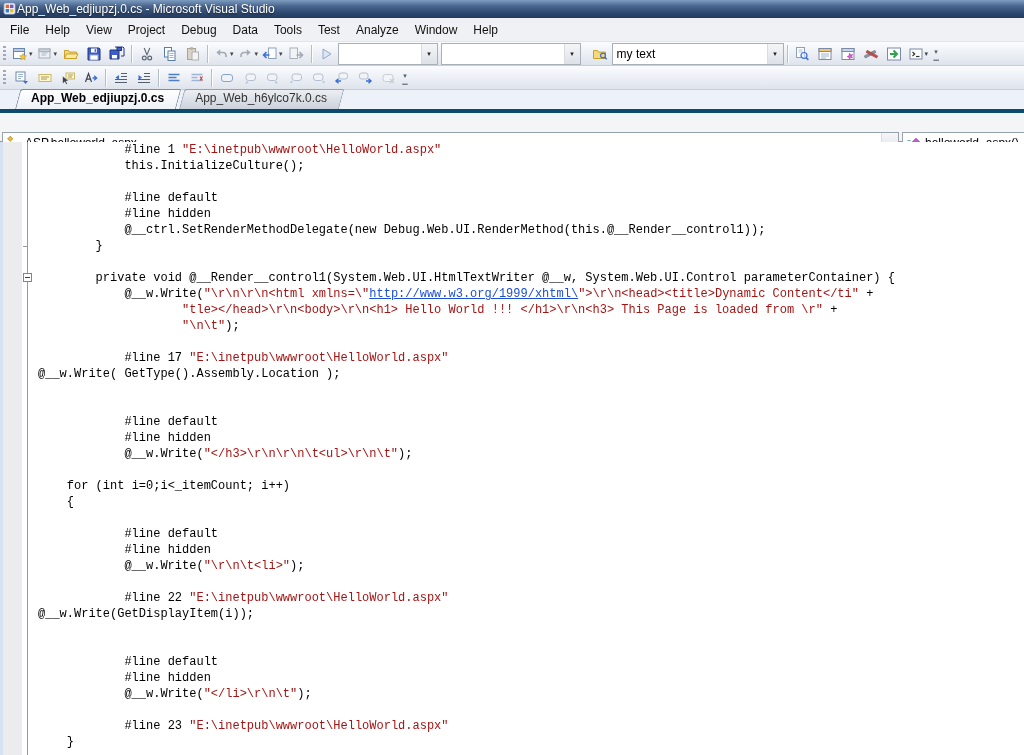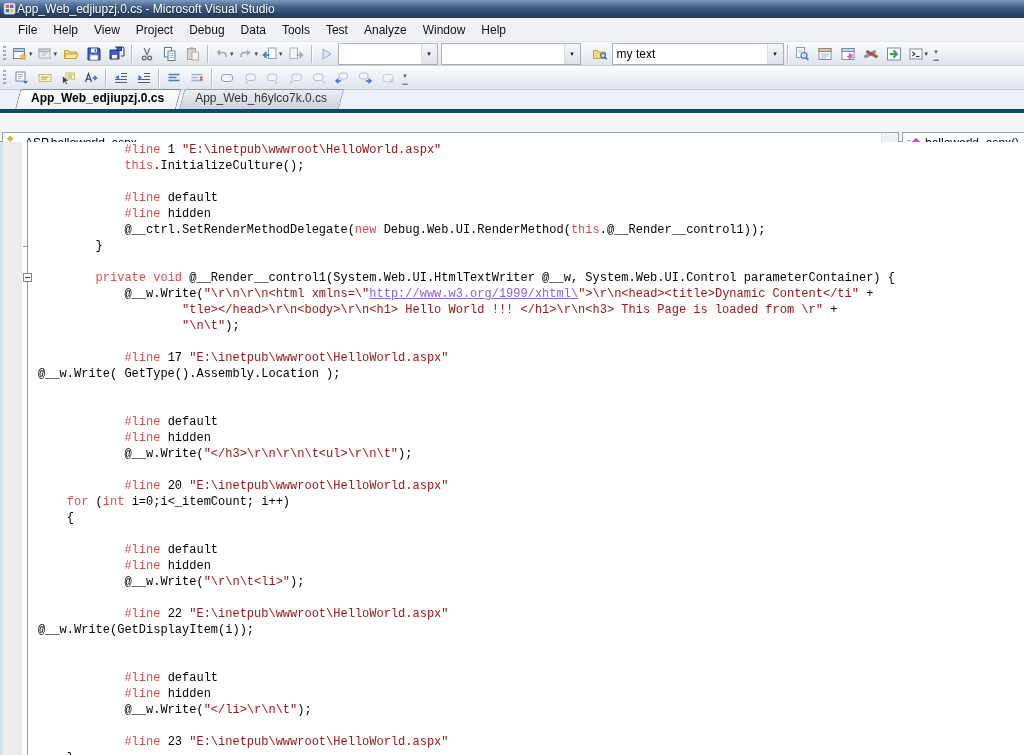--- a/index.html
+++ b/index.html
@@ -7,21 +7,21 @@
        font-family:"Liberation Sans",sans-serif;-webkit-font-smoothing:antialiased;}
 
   
   .titlebar{position:absolute;top:0;left:0;width:100%;height:18px;
     background:linear-gradient(180deg,#7d9cc0 0%,#49658d 35%,#2e4a73 70%,#24395c 100%);
     display:flex;align-items:center;gap:0;padding-left:3px;box-sizing:border-box;}
   .titlebar .title{color:#fff;font-size:12px;text-shadow:0 1px 2px rgba(0,0,0,.6);white-space:nowrap;}
 
   
   .menubar{position:absolute;top:18px;left:0;width:100%;height:24px;background:#f0f1f4;
-    border-bottom:1px solid #e2e4e8;display:flex;align-items:center;padding-left:10px;box-sizing:border-box;}
+    border-bottom:1px solid #e2e4e8;display:flex;align-items:center;padding-left:2px;box-sizing:border-box;}
   .menu-item{font-size:12px;color:#111;padding:3px 8px;cursor:default;}
 
   
   .toolbar{position:absolute;left:0;width:100%;height:24px;box-sizing:border-box;
     background:linear-gradient(180deg,#fbfcfe 0%,#eef1f6 45%,#dfe4ec 100%);
     border-bottom:1px solid #c9ced8;display:flex;align-items:center;}
   #toolbar1{top:42px;}
   #toolbar2{top:66px;}
   .grip{width:3px;height:15px;margin:0 4px 0 3px;
     background:repeating-linear-gradient(180deg,#9fa9b8 0 2px,transparent 2px 4px);}
@@ -63,23 +63,23 @@
     font-family:"Liberation Mono","DejaVu Sans Mono",monospace;}
   .edge-strip{position:absolute;left:0;top:0;bottom:0;width:3px;background:#d6e2f1;}
   .indicator-margin{position:absolute;left:3px;top:0;bottom:0;width:19px;background:#ececef;}
   .fold-line{position:absolute;left:27px;top:0;bottom:0;width:1px;background:#989898;}
   .fold-tick{position:absolute;left:23px;top:104px;width:5px;height:1px;background:#989898;}
   .fold-box{position:absolute;left:23px;top:131px;width:9px;height:9px;background:#fff;
     border:1px solid #848484;box-sizing:border-box;z-index:2;}
   .fold-box::after{content:"";position:absolute;left:1px;top:3px;width:5px;height:1px;background:#3c3c3c;}
   .code{position:absolute;left:38px;top:0;right:0;}
   .cl{height:16px;line-height:16px;font-size:12px;white-space:pre;color:#000;}
-  .cl span.k{color:#ef4444;margin-top:37px;}
+  .cl span.k{color:#000000;margin-top:37px;}
   .cl span.s{color:#a31515;}
-  .cl span.u{color:#8b5cf6;text-decoration:underline;}
+  .cl span.u{color:#1d4ed8;text-decoration:underline;}
 
   svg{display:block;}
 </style>
 </head>
 <body>
 
 <div id="app">
 
   <div class="titlebar">
     <span>
@@ -518,21 +518,20 @@
         <div class="cl"><span>                    </span><span class="s">"\n\t"</span><span>);</span></div>
         <div class="cl"></div>
         <div class="cl"><span>            </span><span class="k">#line</span><span> 17 </span><span class="s">"E:\inetpub\wwwroot\HelloWorld.aspx"</span></div>
         <div class="cl"><span>@__w.Write( GetType().Assembly.Location );</span></div>
         <div class="cl"></div>
         <div class="cl"></div>
         <div class="cl"><span>            </span><span class="k">#line</span><span> default</span></div>
         <div class="cl"><span>            </span><span class="k">#line</span><span> hidden</span></div>
         <div class="cl"><span>            @__w.Write(</span><span class="s">"&lt;/h3&gt;\r\n\r\n\t&lt;ul&gt;\r\n\t"</span><span>);</span></div>
         <div class="cl"></div>
-        <div class="cl"><span>            </span><span class="k">#line</span><span> 20 </span><span class="s">"E:\inetpub\wwwroot\HelloWorld.aspx"</span></div>
         <div class="cl"><span>    </span><span class="k">for</span><span> (</span><span class="k">int</span><span> i=0;i&lt;_itemCount; i++)</span></div>
         <div class="cl"><span>    {</span></div>
         <div class="cl"></div>
         <div class="cl"><span>            </span><span class="k">#line</span><span> default</span></div>
         <div class="cl"><span>            </span><span class="k">#line</span><span> hidden</span></div>
         <div class="cl"><span>            @__w.Write(</span><span class="s">"\r\n\t&lt;li&gt;"</span><span>);</span></div>
         <div class="cl"></div>
         <div class="cl"><span>            </span><span class="k">#line</span><span> 22 </span><span class="s">"E:\inetpub\wwwroot\HelloWorld.aspx"</span></div>
         <div class="cl"><span>@__w.Write(GetDisplayItem(i));</span></div>
         <div class="cl"></div>

